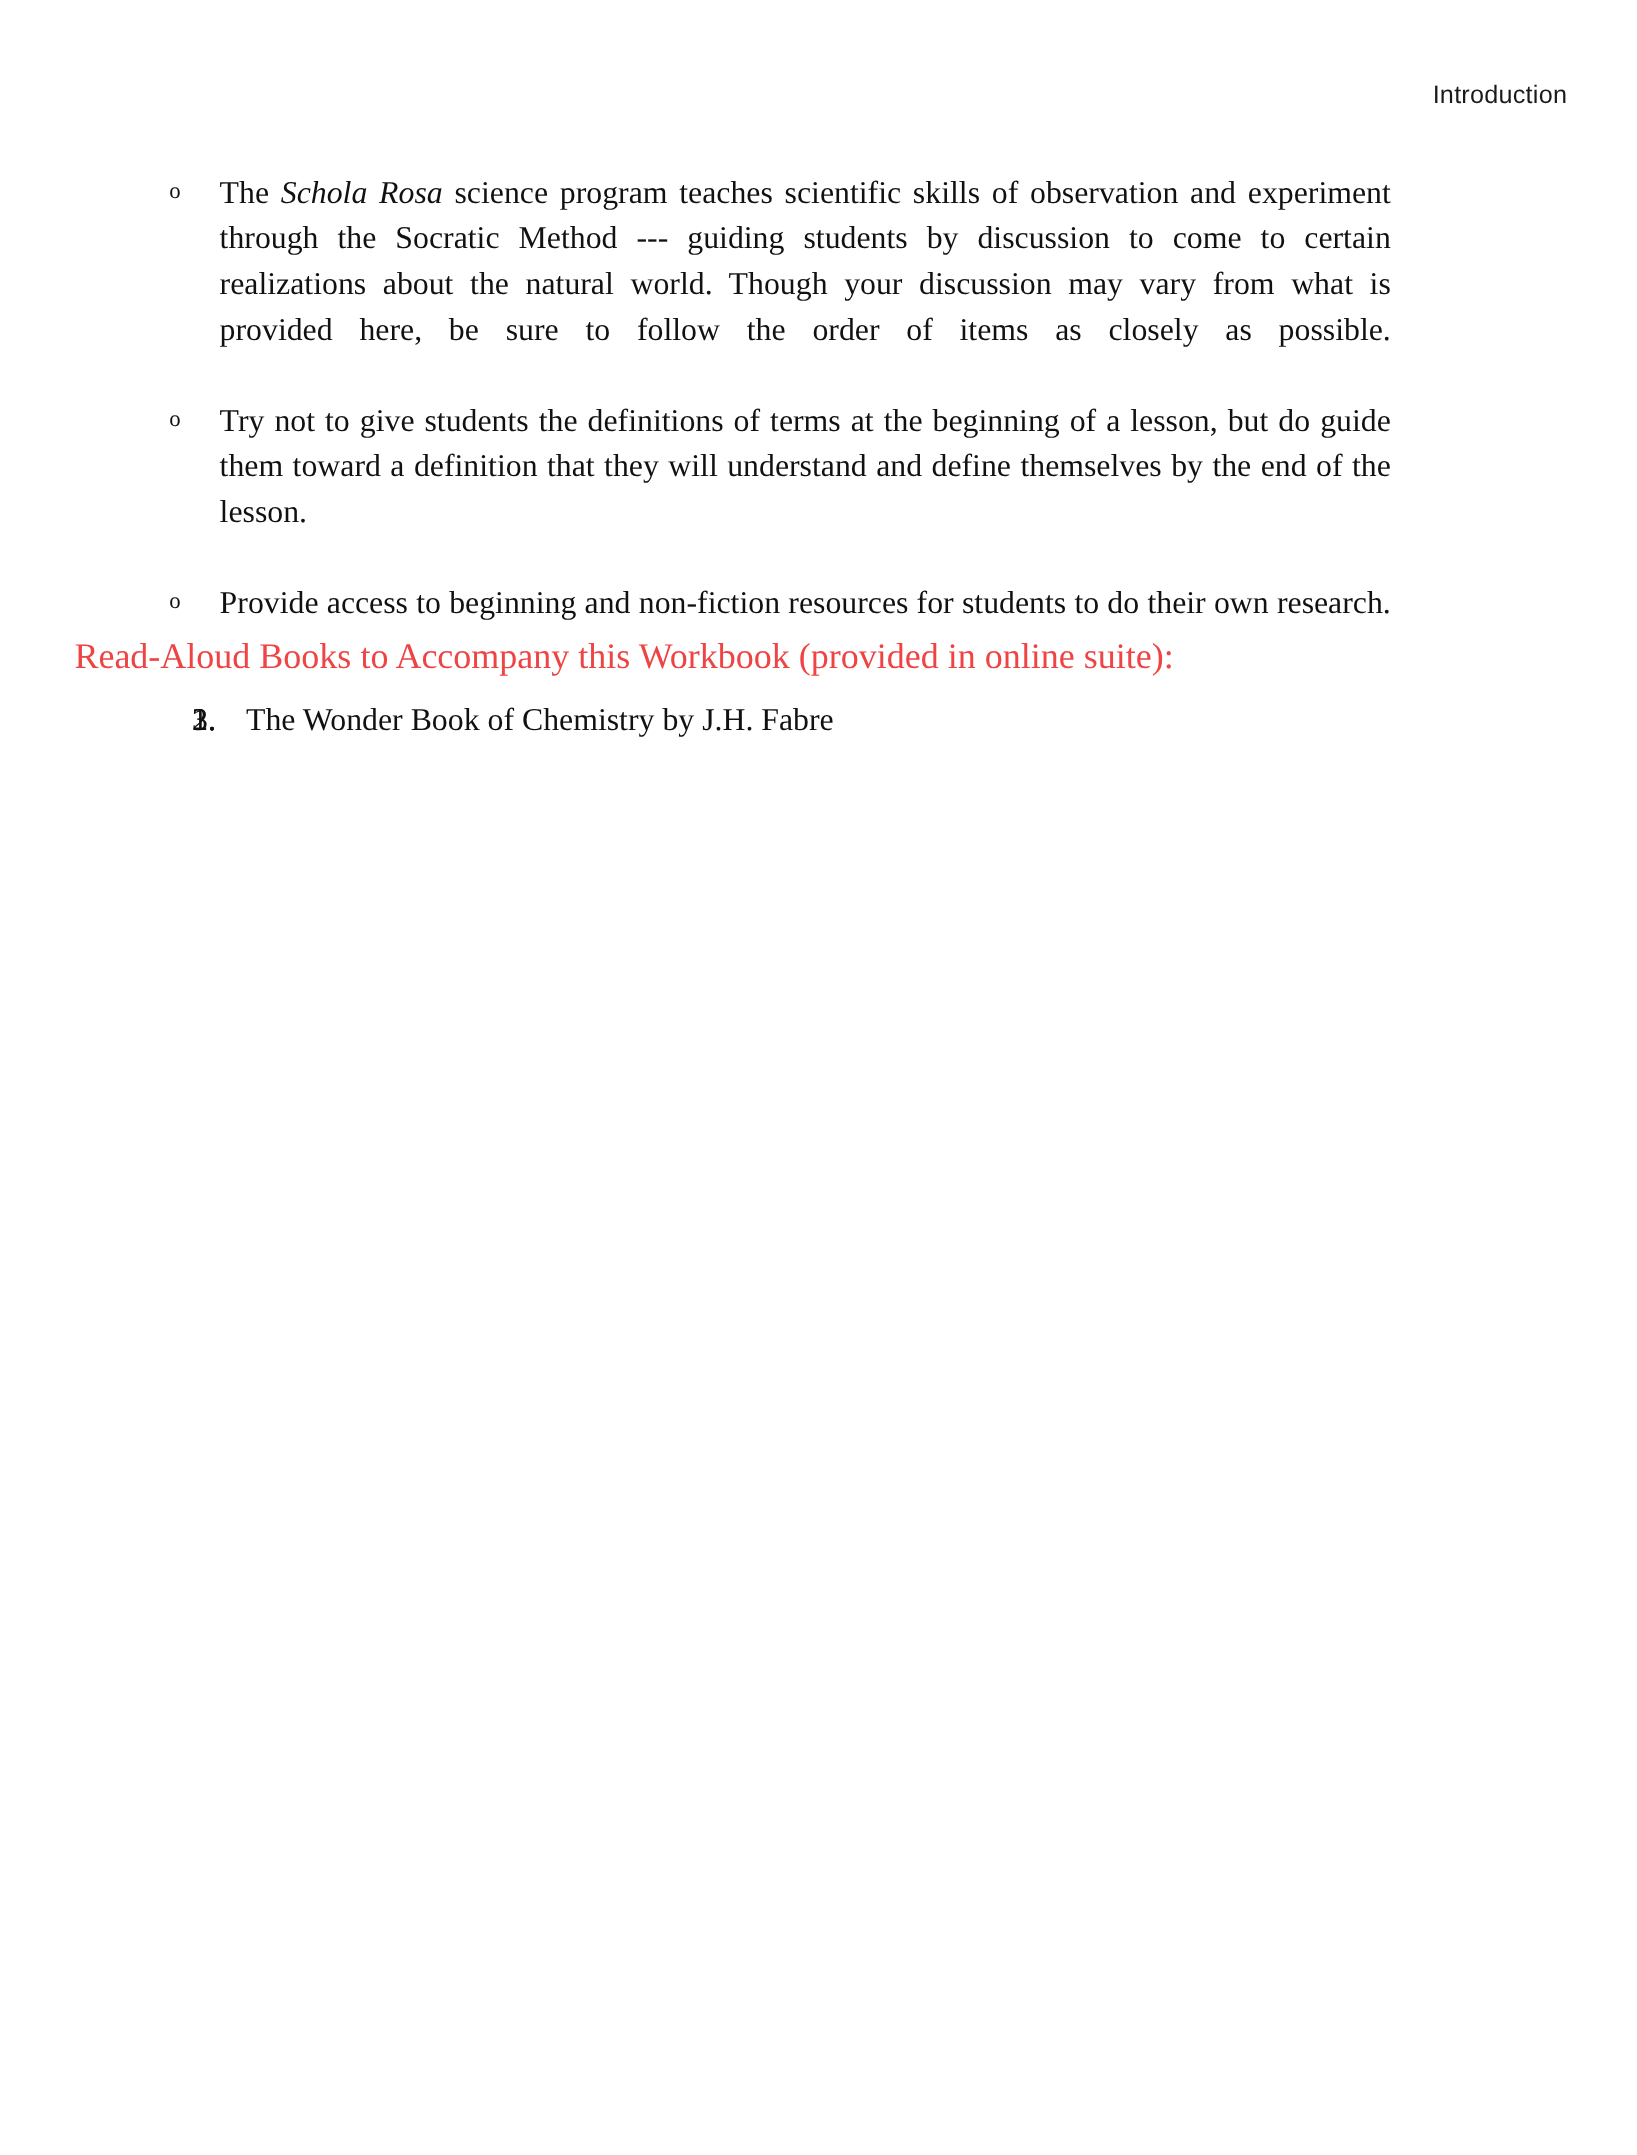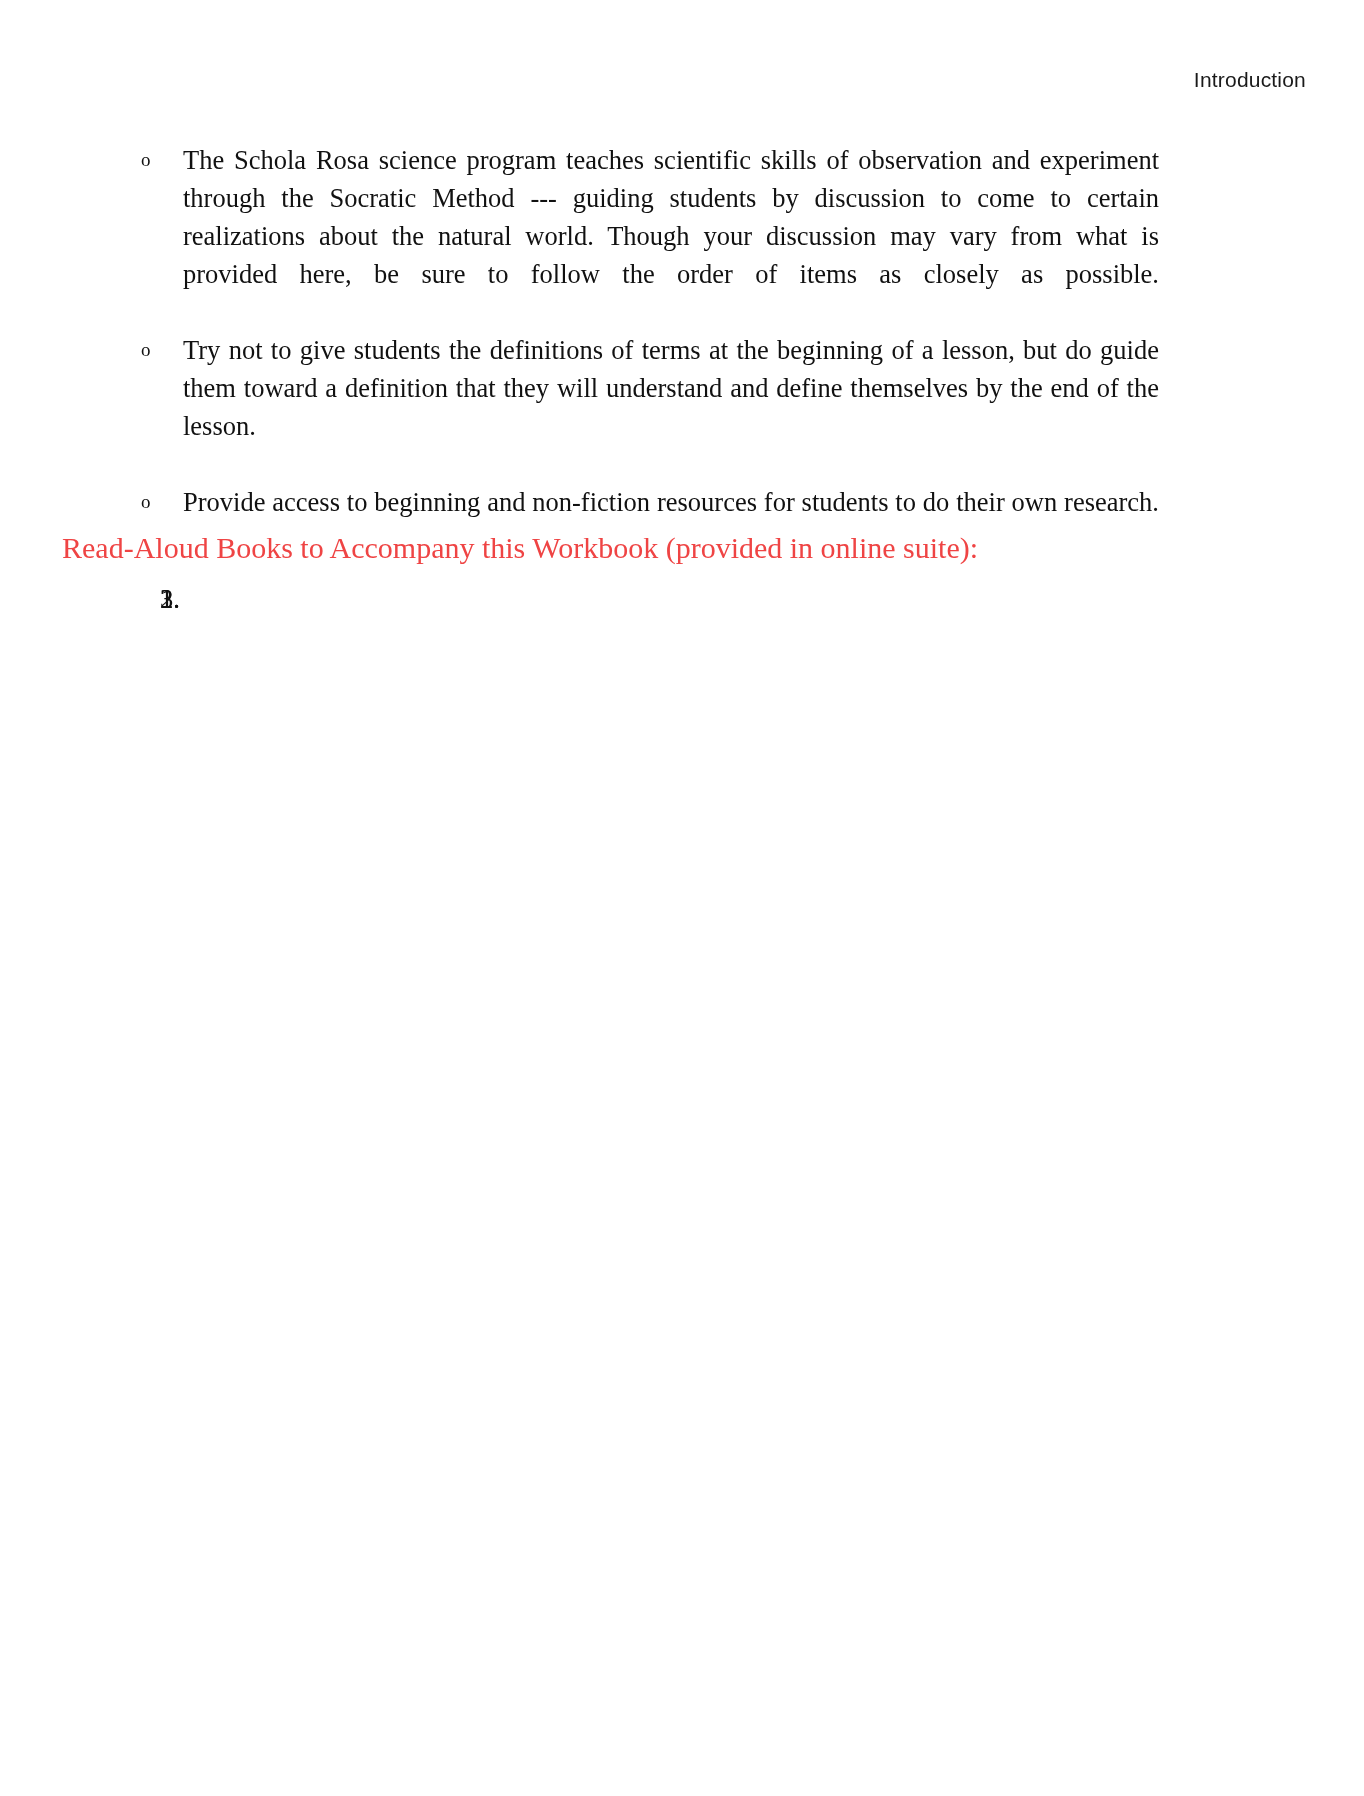--- a/index.html
+++ b/index.html
@@ -60,20 +60,21 @@
   .bullet-item .body {
     display: block;
   }
   
   .bullet-item .body::after {
     content: "";
     display: inline-block;
     width: 100%;
   }
   .ital {
+    font-style: italic;
   }
 
   
   .lead-paragraph {
     position: absolute;
     top: 489px;
     left: 62px;
     width: 1100px;
     font-size: 30px;
     line-height: 38px;
@@ -142,17 +143,18 @@
     <div class="book-item">
       <span class="num">1.</span>
     </div>
 
     <div class="book-item">
       <span class="num">2.</span>
     </div>
 
     <div class="book-item">
       <span class="num">3.</span>
+      <span>The Wonder Book of Chemistry by J.H. Fabre</span>
     </div>
 
   </div>
 
 </div>
 
 </body></html>

